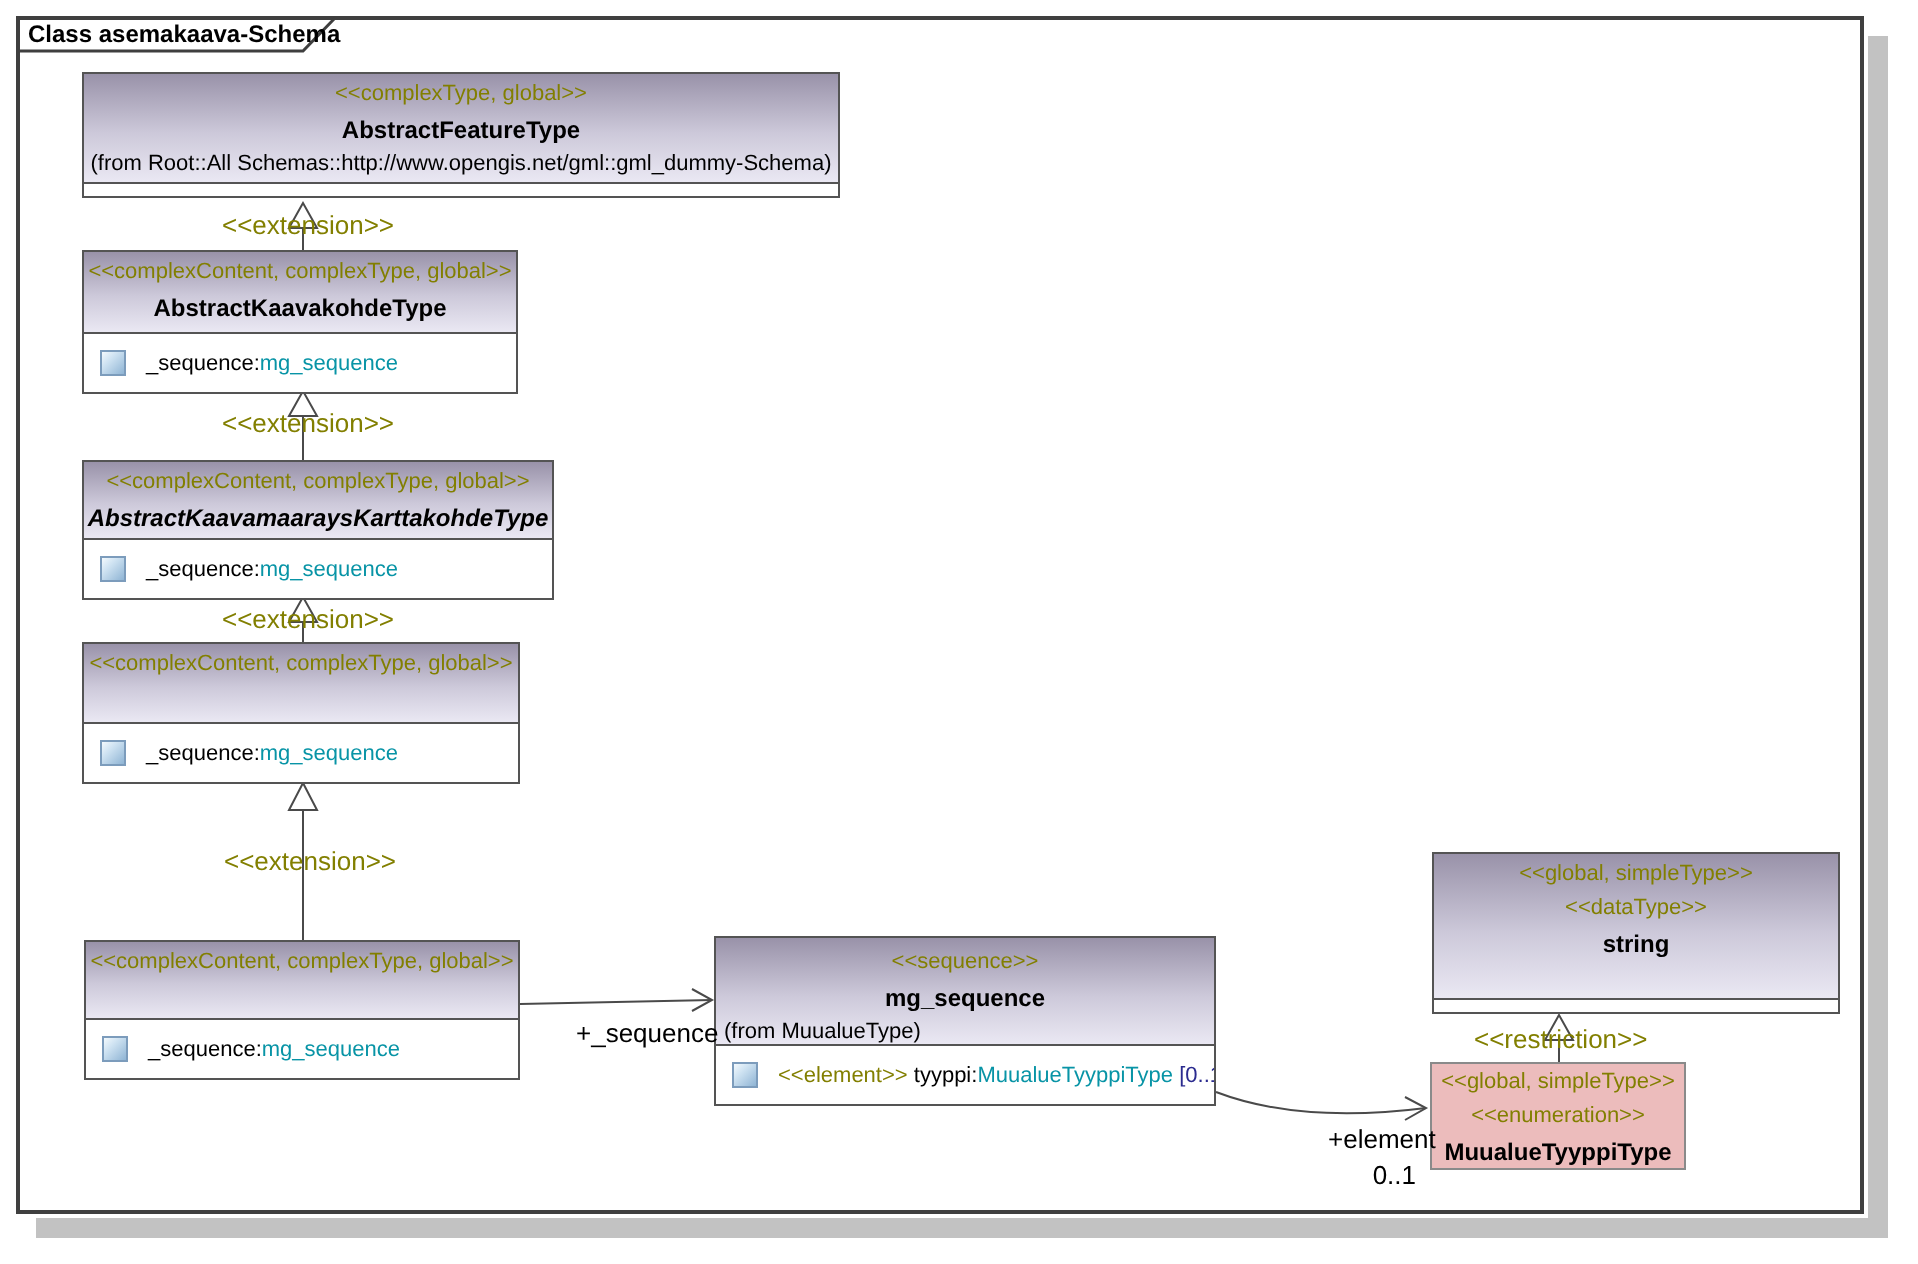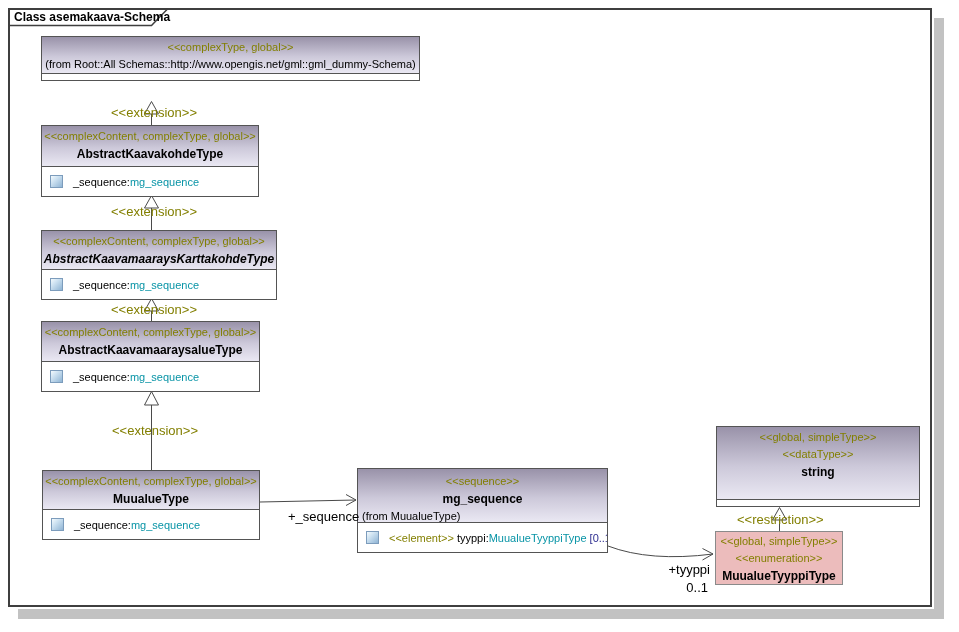--- a/index.html
+++ b/index.html
@@ -92,20 +92,21 @@
       <path d="M608,546 Q650,562 713,554"></path>
       <path d="M702.5,548.5 L713,554 L702.5,560"></path>
     </g>
   </svg>
 
   <div class="frame-title">Class asemakaava-Schema</div>
 
   <div class="class-box" style="left:41px; top:36px; width:379px;">
     <div class="hdr">
       <div class="stereo">&lt;&lt;complexType, global&gt;&gt;</div>
+      <div class="cname">AbstractFeatureType</div>
       <div class="from">(from Root::All Schemas::http://www.opengis.net/gml::gml_dummy-Schema)</div>
     </div>
     <div class="compartment empty"></div>
   </div>
 
   <div class="class-box" style="left:41px; top:125px; width:218px;">
     <div class="hdr" style="height:40px;">
       <div class="stereo">&lt;&lt;complexContent, complexType, global&gt;&gt;</div>
       <div class="cname">AbstractKaavakohdeType</div>
     </div>
@@ -124,33 +125,31 @@
     <div class="compartment">
       <div class="attr-row">
         <span class="attr-icon"></span><span class="t-plain">_sequence:</span><span class="t-link">mg_sequence</span>
       </div>
     </div>
   </div>
 
   <div class="class-box" style="left:41px; top:321px; width:219px;">
     <div class="hdr" style="height:39px;">
       <div class="stereo">&lt;&lt;complexContent, complexType, global&gt;&gt;</div>
-      <div class="cname">AbstractKaavamaaraysalueType</div>
     </div>
     <div class="compartment">
       <div class="attr-row">
         <span class="attr-icon"></span><span class="t-plain">_sequence:</span><span class="t-link">mg_sequence</span>
       </div>
     </div>
   </div>
 
   <div class="class-box" style="left:42px; top:470px; width:218px;">
     <div class="hdr" style="height:38px;">
       <div class="stereo">&lt;&lt;complexContent, complexType, global&gt;&gt;</div>
-      <div class="cname">MuualueType</div>
     </div>
     <div class="compartment">
       <div class="attr-row">
         <span class="attr-icon"></span><span class="t-plain">_sequence:</span><span class="t-link">mg_sequence</span>
       </div>
     </div>
   </div>
 
   <div class="class-box" style="left:357px; top:468px; width:251px;">
     <div class="hdr" style="height:53px; padding-top:4px;">
@@ -179,16 +178,16 @@
     <div class="stereo">&lt;&lt;enumeration&gt;&gt;</div>
     <div class="cname">MuualueTyyppiType</div>
   </div>
 
   <div class="conn-label stereo" style="left:111px; top:105px; width:76px; text-align:center;">&lt;&lt;extension&gt;&gt;</div>
   <div class="conn-label stereo" style="left:111px; top:204px; width:76px; text-align:center;">&lt;&lt;extension&gt;&gt;</div>
   <div class="conn-label stereo" style="left:111px; top:302px; width:76px; text-align:center;">&lt;&lt;extension&gt;&gt;</div>
   <div class="conn-label stereo" style="left:112px; top:423px; width:76px; text-align:center;">&lt;&lt;extension&gt;&gt;</div>
   <div class="conn-label stereo" style="left:737px; top:512px; width:86px; text-align:center;">&lt;&lt;restriction&gt;&gt;</div>
   <div class="conn-label role" style="left:288px; top:509px; width:64px; text-align:center;">+_sequence</div>
-  <div class="conn-label role" style="left:664px; top:562px; width:46px; text-align:right;">+tyyppi</div>
+  <div class="conn-label role" style="left:664px; top:562px; width:46px; text-align:right;">+element</div>
   <div class="conn-label role" style="left:678px; top:580px; width:30px; text-align:right;">0..1</div>
 
 </div>
 
 </body></html>

